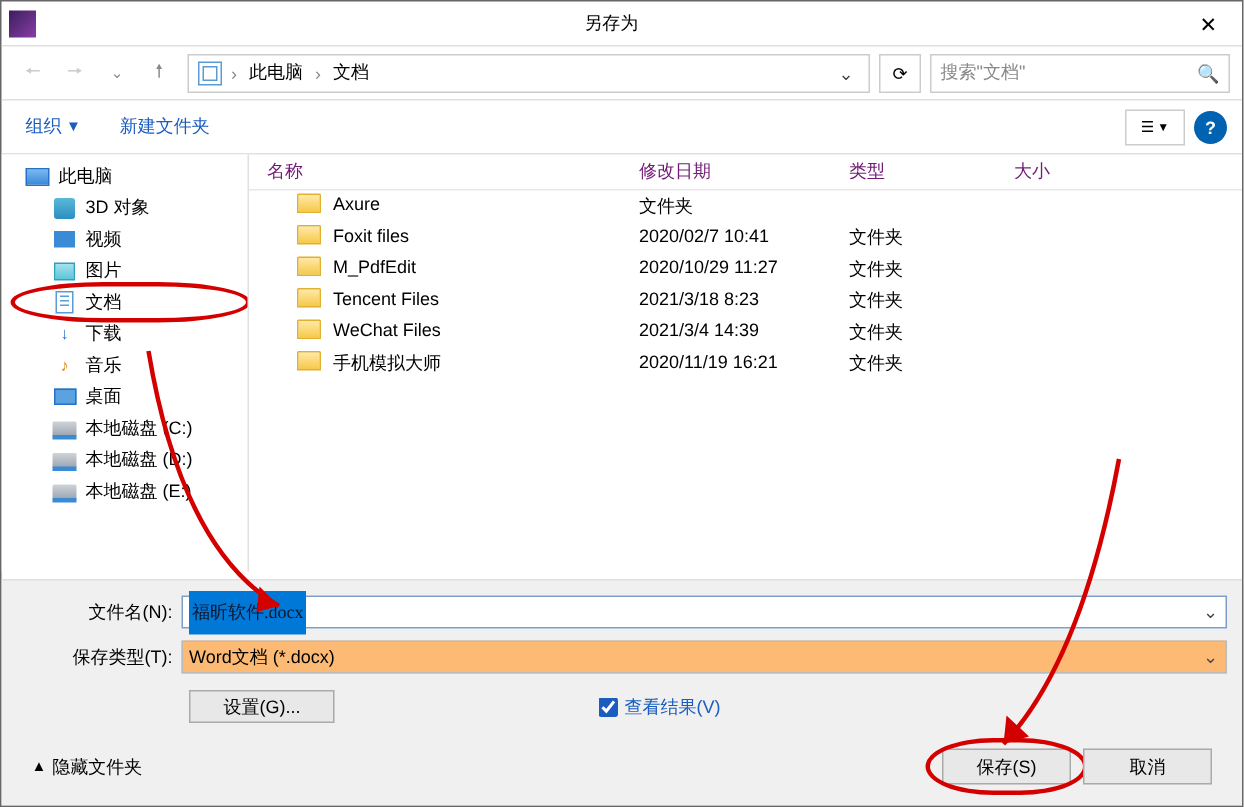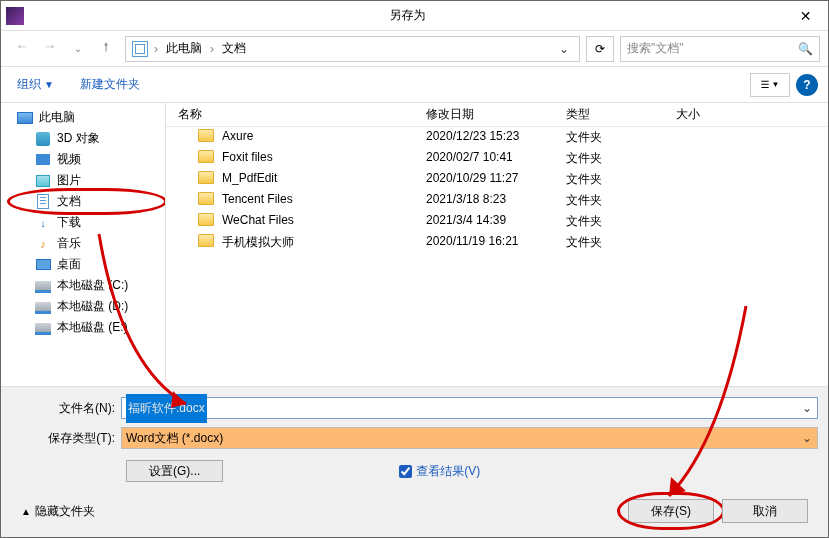--- a/index.html
+++ b/index.html
@@ -45,38 +45,38 @@
   .ic-img { width:14px; height:12px; border:1px solid #31a0bb; background:linear-gradient(#a8e0ec,#5bc6da); }
   .ic-doc { width:12px; height:15px; border:1px solid #5a9bd5; background:#fff; position:relative; }
   .ic-doc::after{content:"";position:absolute;top:2px;left:2px;right:2px;height:1px;background:#5a9bd5;box-shadow:0 3px 0 #5a9bd5,0 6px 0 #5a9bd5;}
   .ic-dl { color:#2671c7; font-weight:bold; font-size:14px; }
   .ic-mus { color:#e28b1a; font-size:14px; }
   .ic-desk { width:15px; height:11px; border:1px solid #2671c7; background:#5ba3e0; }
   .ic-drv { width:16px; height:10px; background:linear-gradient(#cfd4da,#9aa3ad); border-radius:1px; position:relative; }
   .ic-drv::after{content:"";position:absolute;left:0;right:0;bottom:-2px;height:3px;background:#3a8ad6;}
 
   .filepane { flex:1; position:relative; }
-  .fhead { display:flex; height:24px; align-items:center; border-bottom:1px solid #e8e8e8; padding-left:12px; color:#000000; }
+  .fhead { display:flex; height:24px; align-items:center; border-bottom:1px solid #e8e8e8; padding-left:12px; color:#701a75; }
   .col-name { flex:0 0 248px; }
   .col-date { flex:0 0 140px; }
   .col-type { flex:0 0 110px; }
   .col-size { flex:1; }
   .flist { padding-top:2px; }
   .frow { display:flex; height:21px; padding-left:12px; cursor:pointer; }
   .frow .fic { width:18px; height:16px; margin-right:6px; margin-left:20px; }
   .folder-ic { width:16px; height:13px; background:linear-gradient(#ffe9a8,#f7c84a); border-radius:1px 1px 0 0; position:relative; border:1px solid #e0b030; }
   .frow .fn { flex:0 0 204px; }
   .frow .fd { flex:0 0 140px; }
   .frow .ft { flex:0 0 110px; }
 
   .bottom { position:absolute; left:0; right:0; bottom:0; border-top:1px solid #e0e0e0; background:#f0f0f0; padding:10px 10px 10px 10px; }
   .frow-input { display:flex; align-items:center; margin-bottom:8px;justify-content:center; }
   .frow-input label { width:110px; text-align:right; padding-right:6px; }
   .frow-input .fld { flex:1; height:22px; border:1px solid #7a9ec9; background:#fff; padding:0 4px; display:flex; align-items:center; position:relative; }
-  .frow-input .fld.sel-hl span { background:#0078d7; color:#e5e5e5; padding:6px 2px; }
+  .frow-input .fld.sel-hl span { background:#0078d7; color:#0f172a; padding:6px 2px;font-family:Liberation Serif, serif; }
   .frow-input .fld .dd { position:absolute; right:2px; top:2px; bottom:2px; width:16px; display:flex; align-items:center; justify-content:center; color:#444; }
   .optrow { display:flex; align-items:center; padding-left:115px; gap:56px; height:28px; }
   .btn-settings { height:22px; padding:0 22px; border:1px solid #aaa; background:#e8e8e8; cursor:pointer; }
   .chk { display:flex; align-items:center; gap:4px; color:#1a5cbf; margin-left:120px; }
   .chk input { accent-color:#1a5cbf; }
 
   .footer { display:flex; align-items:center; padding:14px 10px 4px 10px; }
   .footer .hide { display:flex; align-items:center; gap:4px; cursor:pointer; }
   .footer .grow { flex:1; }
   .footer .btn { width:86px; height:24px; border:1px solid #aaa; background:#e8e8e8; margin-left:8px; cursor:pointer; display:flex; align-items:center; justify-content:center; position:relative; }
@@ -203,21 +203,20 @@
       <div class="col-date">修改日期</div>
       <div class="col-type">类型</div>
       <div class="col-size">大小</div>
     </div>
     <div class="flist" id="flist">
         <div class="frow">
           <div class="fic">
             <div class="folder-ic"></div>
           </div>
           <div class="fn">Axure</div>
-          <div class="fd">2020/12/23 15:23</div>
           <div class="ft">文件夹</div>
         </div>
         <div class="frow">
           <div class="fic">
             <div class="folder-ic"></div>
           </div>
           <div class="fn">Foxit files</div>
           <div class="fd">2020/02/7 10:41</div>
           <div class="ft">文件夹</div>
         </div>

